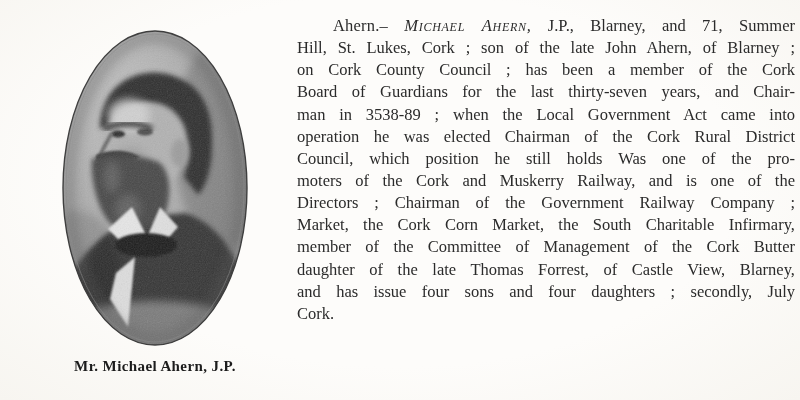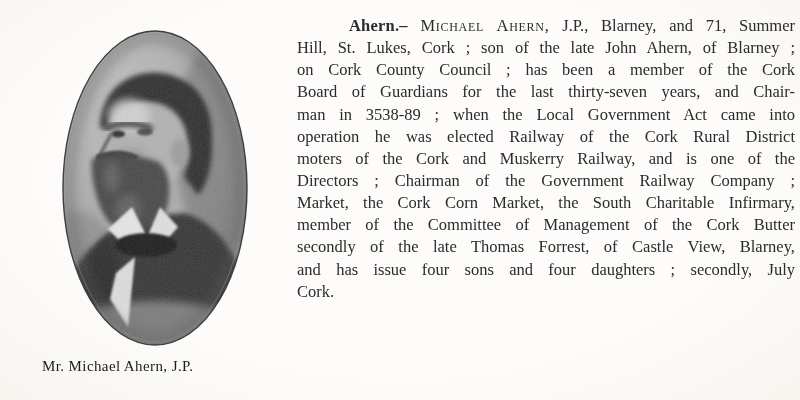--- a/index.html
+++ b/index.html
@@ -7,36 +7,36 @@
     position:relative;width:800px;height:400px;overflow:hidden;
     background:radial-gradient(ellipse at 50% 45%, #fdfcfa 60%, #f7f5f0 100%);
     font-family:"Liberation Serif","DejaVu Serif",serif;
     color:#2b2b2b;
   }
   
   .portrait{position:absolute;left:58px;top:27px;width:194px;height:322px;margin:0;}
   .portrait svg{display:block;width:194px;height:322px;}
   .portrait figcaption{
     position:absolute;left:-16px;top:331px;width:226px;
-    font-weight:normal;font-size:15px;letter-spacing:.4px;
+    text-align:center;font-weight:bold;font-size:15px;letter-spacing:.4px;
     color:#1c1c1c;white-space:nowrap;
   }
   
   .entry{
     position:absolute;left:297px;top:15px;width:498px;
     font-size:16.5px;line-height:22.15px;
   }
   .line{
     text-align:justify;text-align-last:justify;
     height:22.15px;overflow:hidden;
   }
   .line.first{text-indent:36px;}
   .line.last{text-align-last:left;}
-  .lead-bold{font-weight:bold;letter-spacing:.2px;margin-left:16px;}
-  .lead-sc{font-variant:small-caps;letter-spacing:.7px;}
+  .lead-bold{font-weight:normal;letter-spacing:.2px;}
+  .lead-sc{font-variant:small-caps;letter-spacing:.7px;font-style:italic;}
 </style>
 </head>
 <body>
 
 <div class="page">
 
   <figure class="portrait">
     <svg viewBox="0 0 194 322" xmlns="http://www.w3.org/2000/svg" aria-hidden="true">
       <defs>
         <radialGradient id="bgGrad" cx="38%" cy="30%" r="85%">
@@ -120,23 +120,24 @@
 
     <figcaption>Mr. Michael Ahern, J.P.</figcaption>
   </figure>
 
   <div class="entry">
     <div class="line first"><span class="lead-bold">Ahern.–</span> <span class="lead-sc">Michael Ahern,</span> <span>J.P., Blarney, and 71, Summer</span></div>
     <div class="line">Hill, St. Lukes, Cork ; son of the late John Ahern, of Blarney ;</div>
     <div class="line">on Cork County Council ; has been a member of the Cork</div>
     <div class="line">Board of Guardians for the last thirty-seven years, and Chair-</div>
     <div class="line">man in 3538-89 ; when the Local Government Act came into</div>
-    <div class="line">operation he was elected Railway of the Cork Rural District</div>
+    <div class="line">operation he was elected Chairman of the Cork Rural District</div>
+    <div class="line">Council, which position he still holds  Was one of the pro-</div>
     <div class="line">moters of the Cork and Muskerry Railway, and is one of the</div>
     <div class="line">Directors ; Chairman of the Government Railway Company ;</div>
     <div class="line">Market, the Cork Corn Market, the South Charitable Infirmary,</div>
     <div class="line">member of the Committee of Management of the Cork Butter</div>
-    <div class="line">secondly of the late Thomas Forrest, of Castle View, Blarney,</div>
+    <div class="line">daughter of the late Thomas Forrest, of Castle View, Blarney,</div>
     <div class="line">and has issue four sons and four daughters ; secondly, July</div>
     <div class="line last">Cork.</div>
   </div>
 
 </div>
 
 </body></html>

